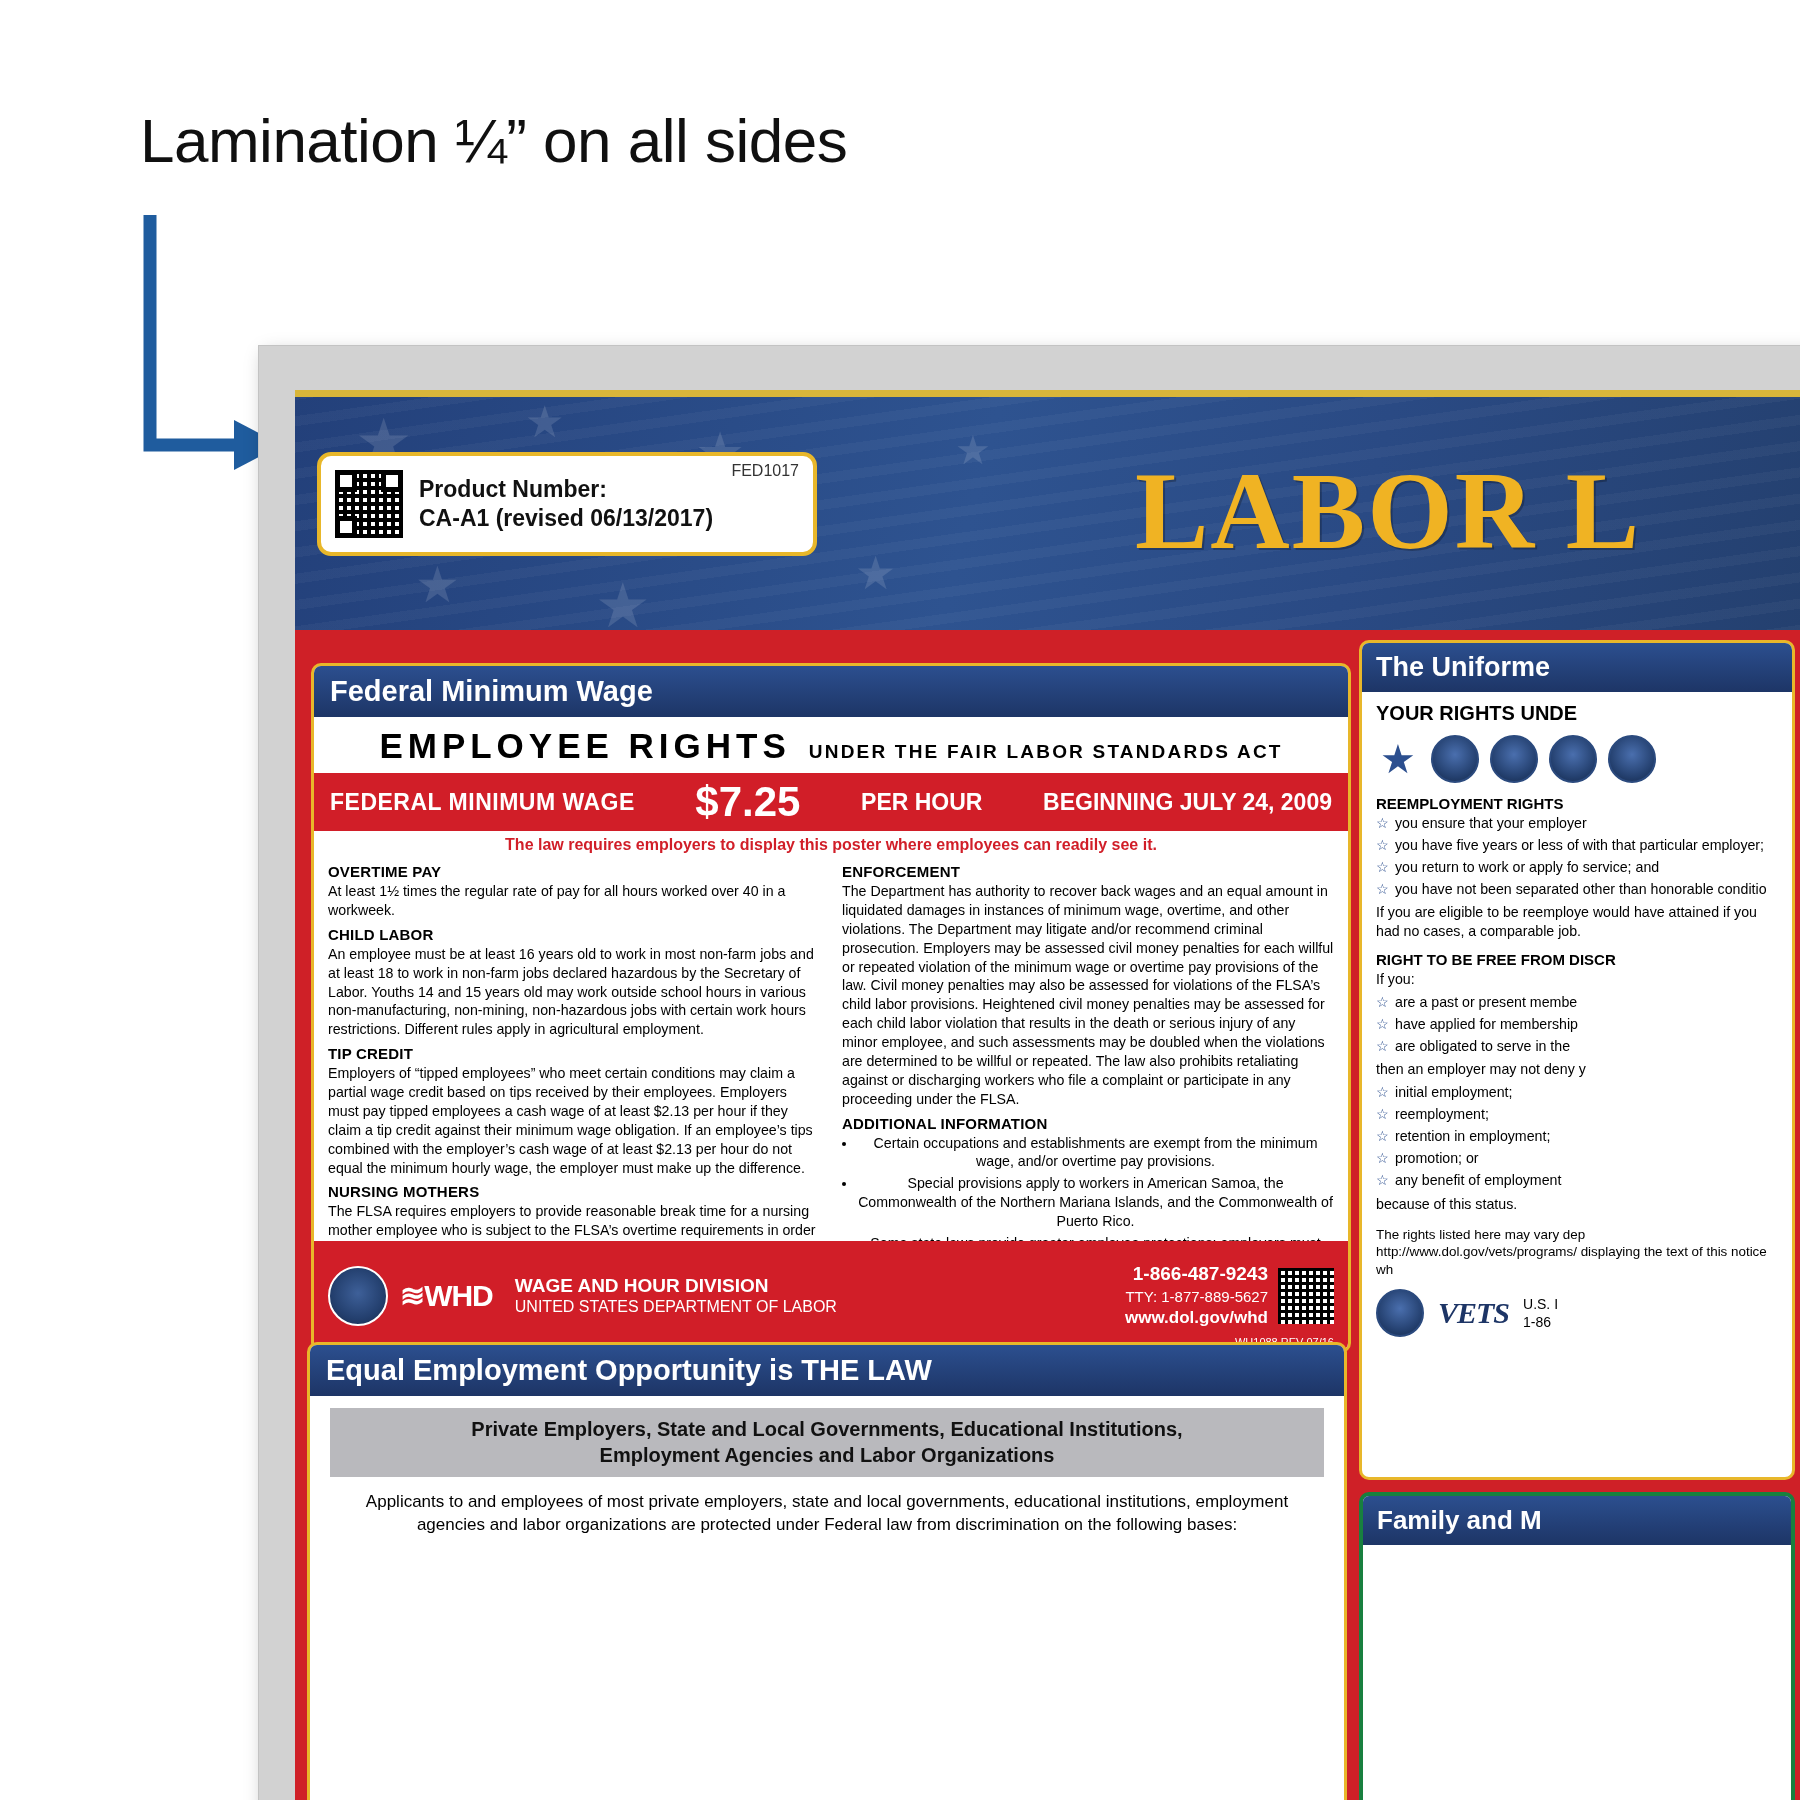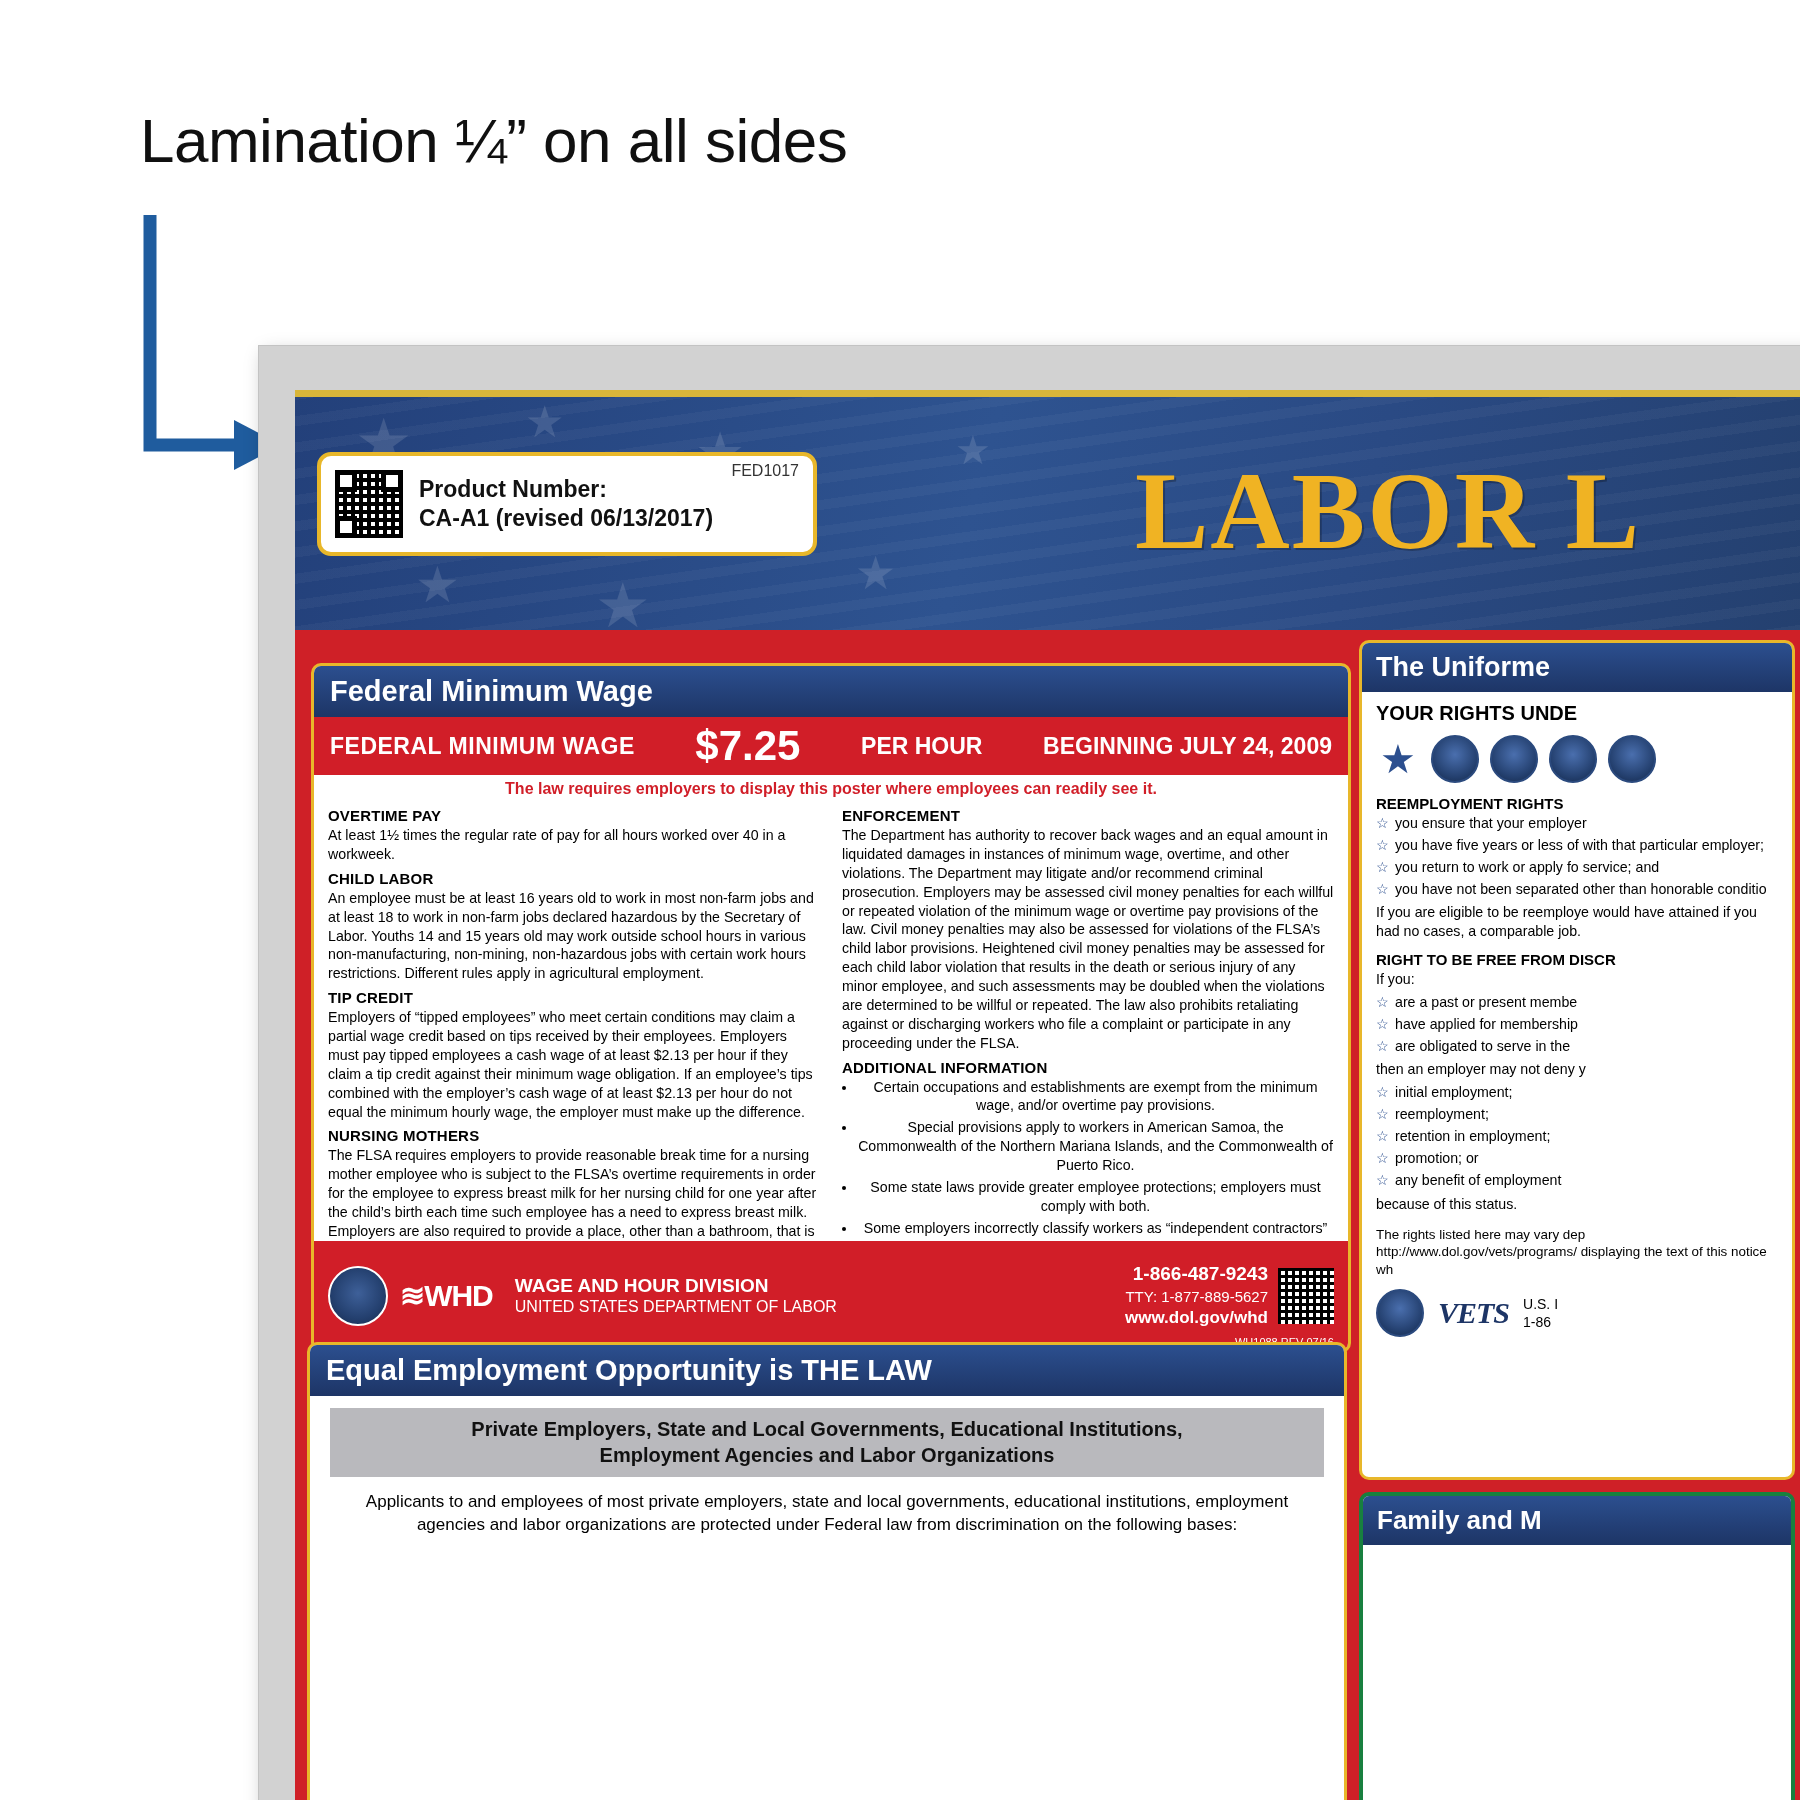--- a/index.html
+++ b/index.html
@@ -498,20 +498,24 @@
     </div>
 
     <div class="labor-title">LABOR L</div>
   </div>
 
   <div class="body-red">
 
     <div class="panel panel-fmw">
       <div class="pnl-title">Federal Minimum Wage</div>
 
+      <div class="er-row">
+        <span class="er-big">EMPLOYEE RIGHTS</span>
+        <span class="er-sub">UNDER THE FAIR LABOR STANDARDS ACT</span>
+      </div>
 
       <div class="wage-bar">
         <span class="wage-left">FEDERAL MINIMUM WAGE</span>
         <span class="wage-amt">$7.25</span>
         <span class="wage-per">PER HOUR</span>
         <span class="wage-right">BEGINNING JULY 24, 2009</span>
       </div>
 
       <div class="wage-note">The law requires employers to display this poster where employees can readily see it.</div>
 

